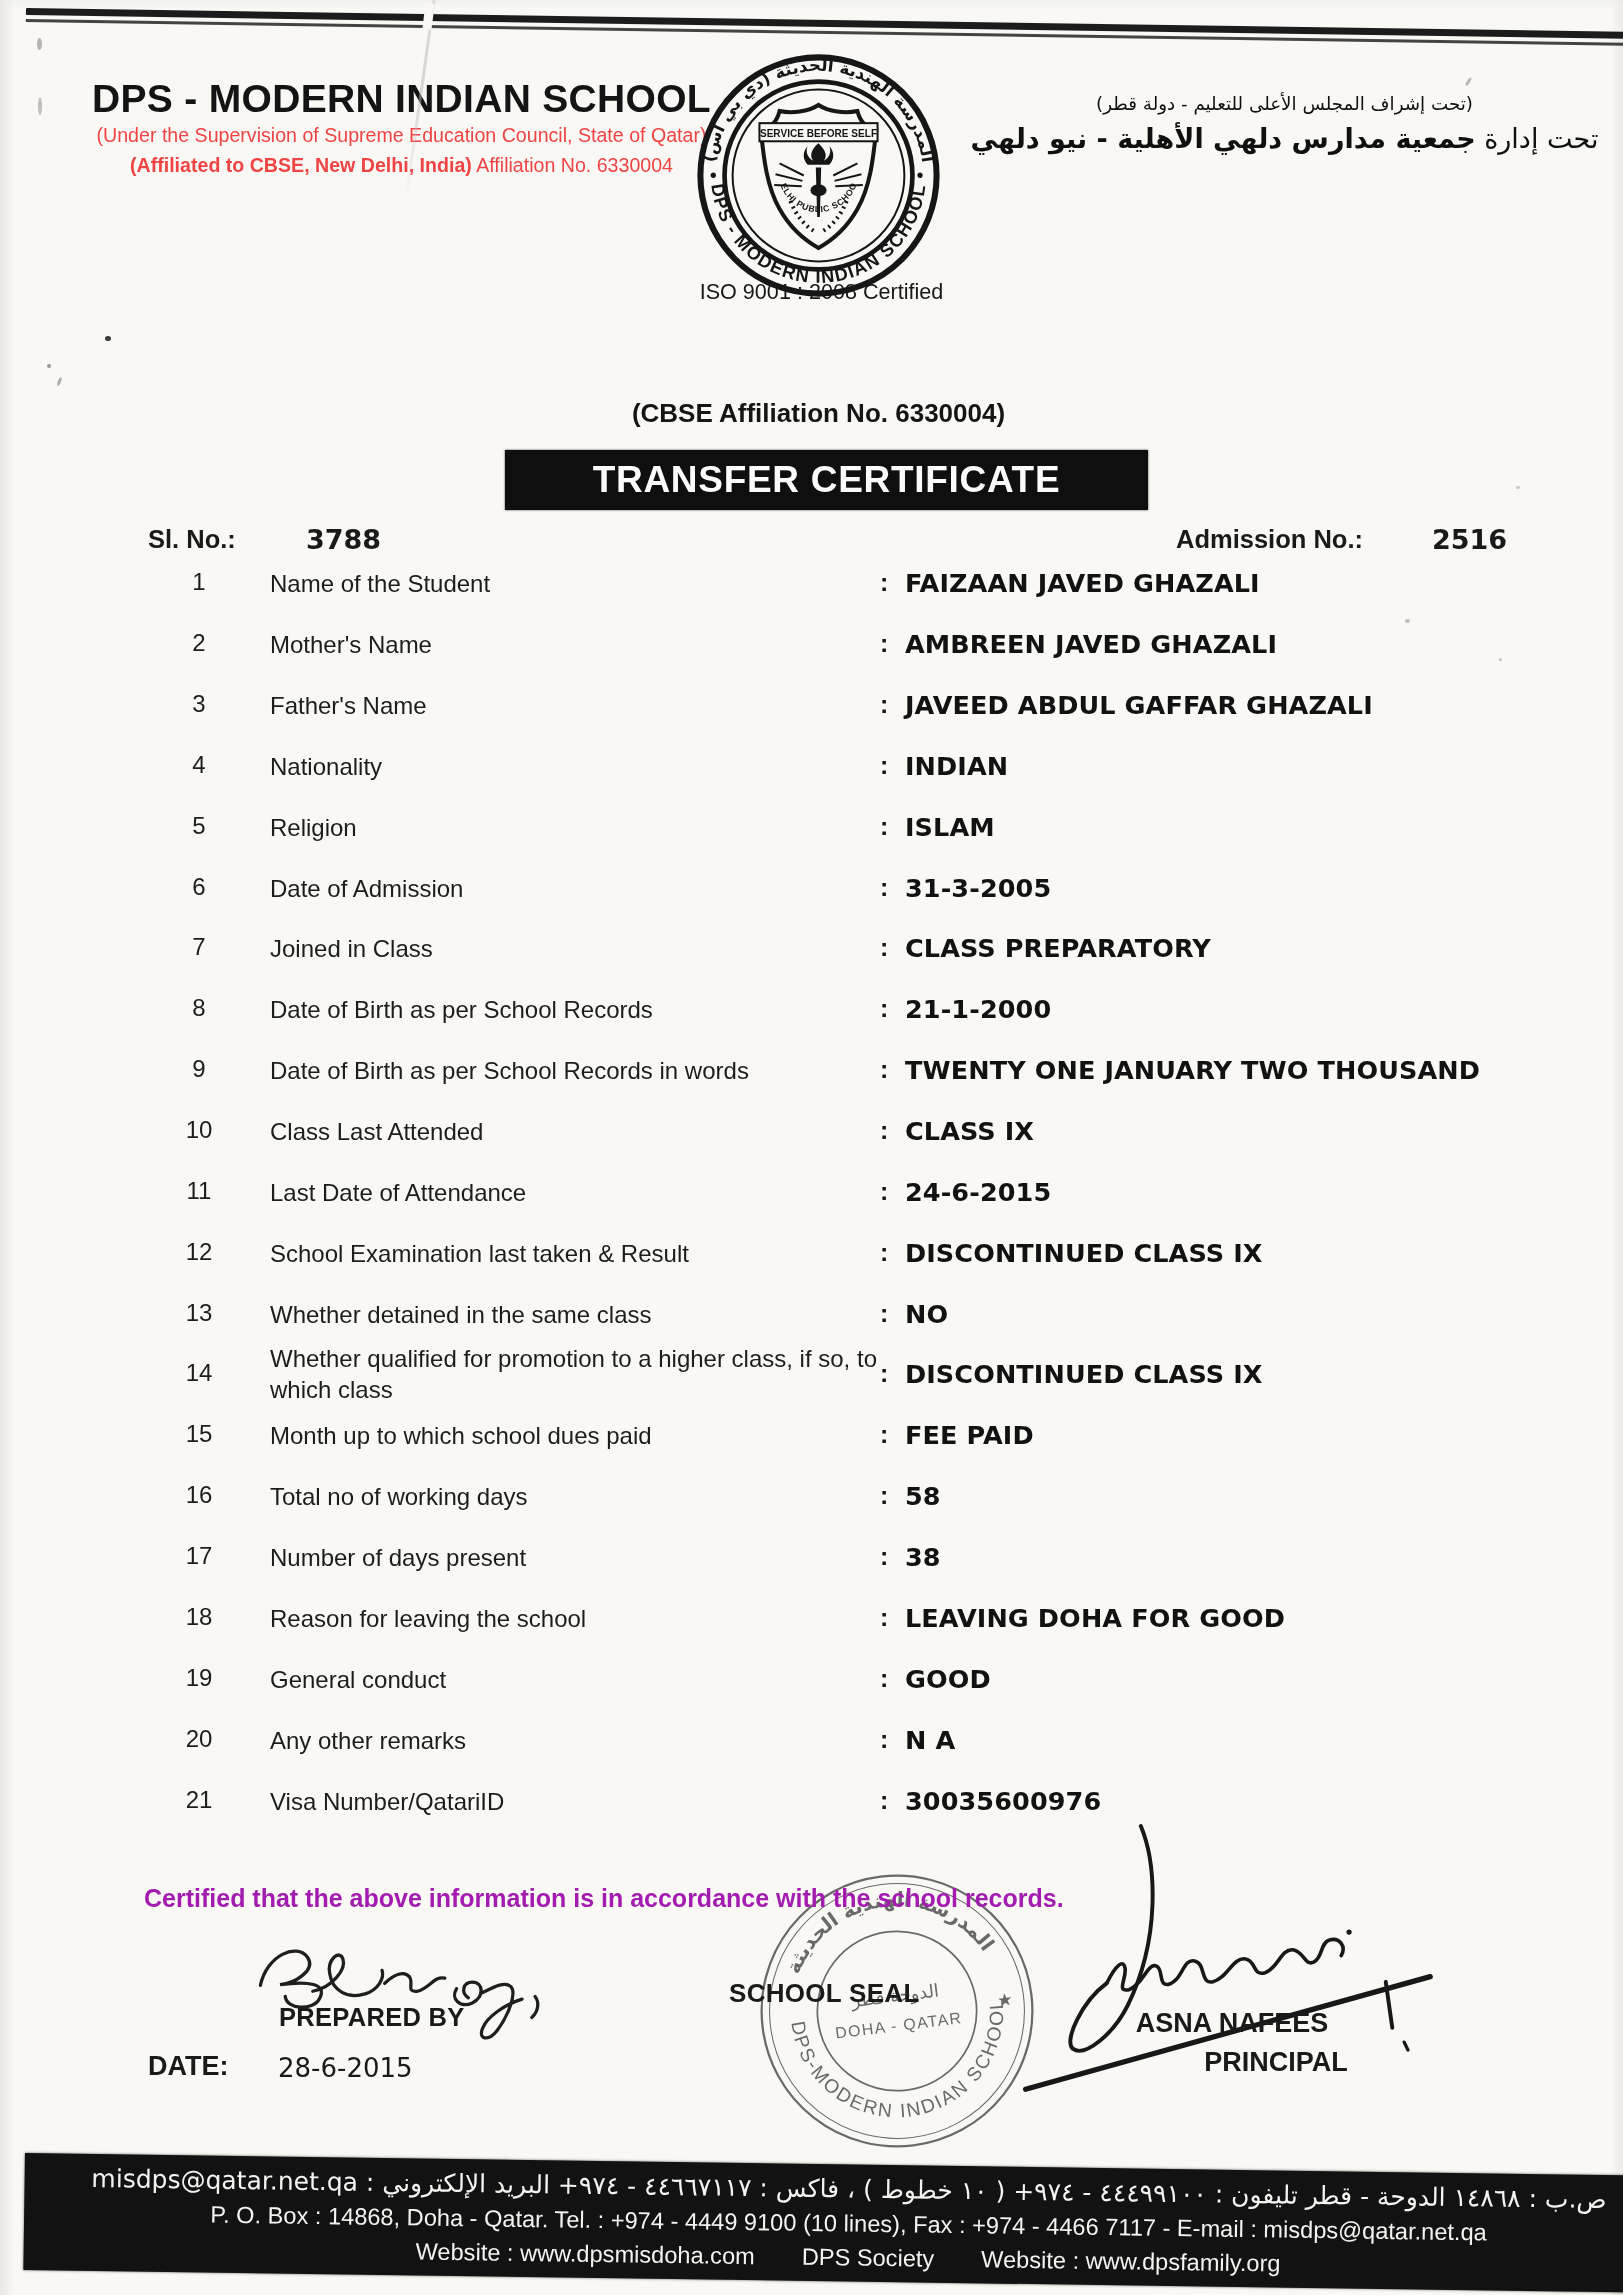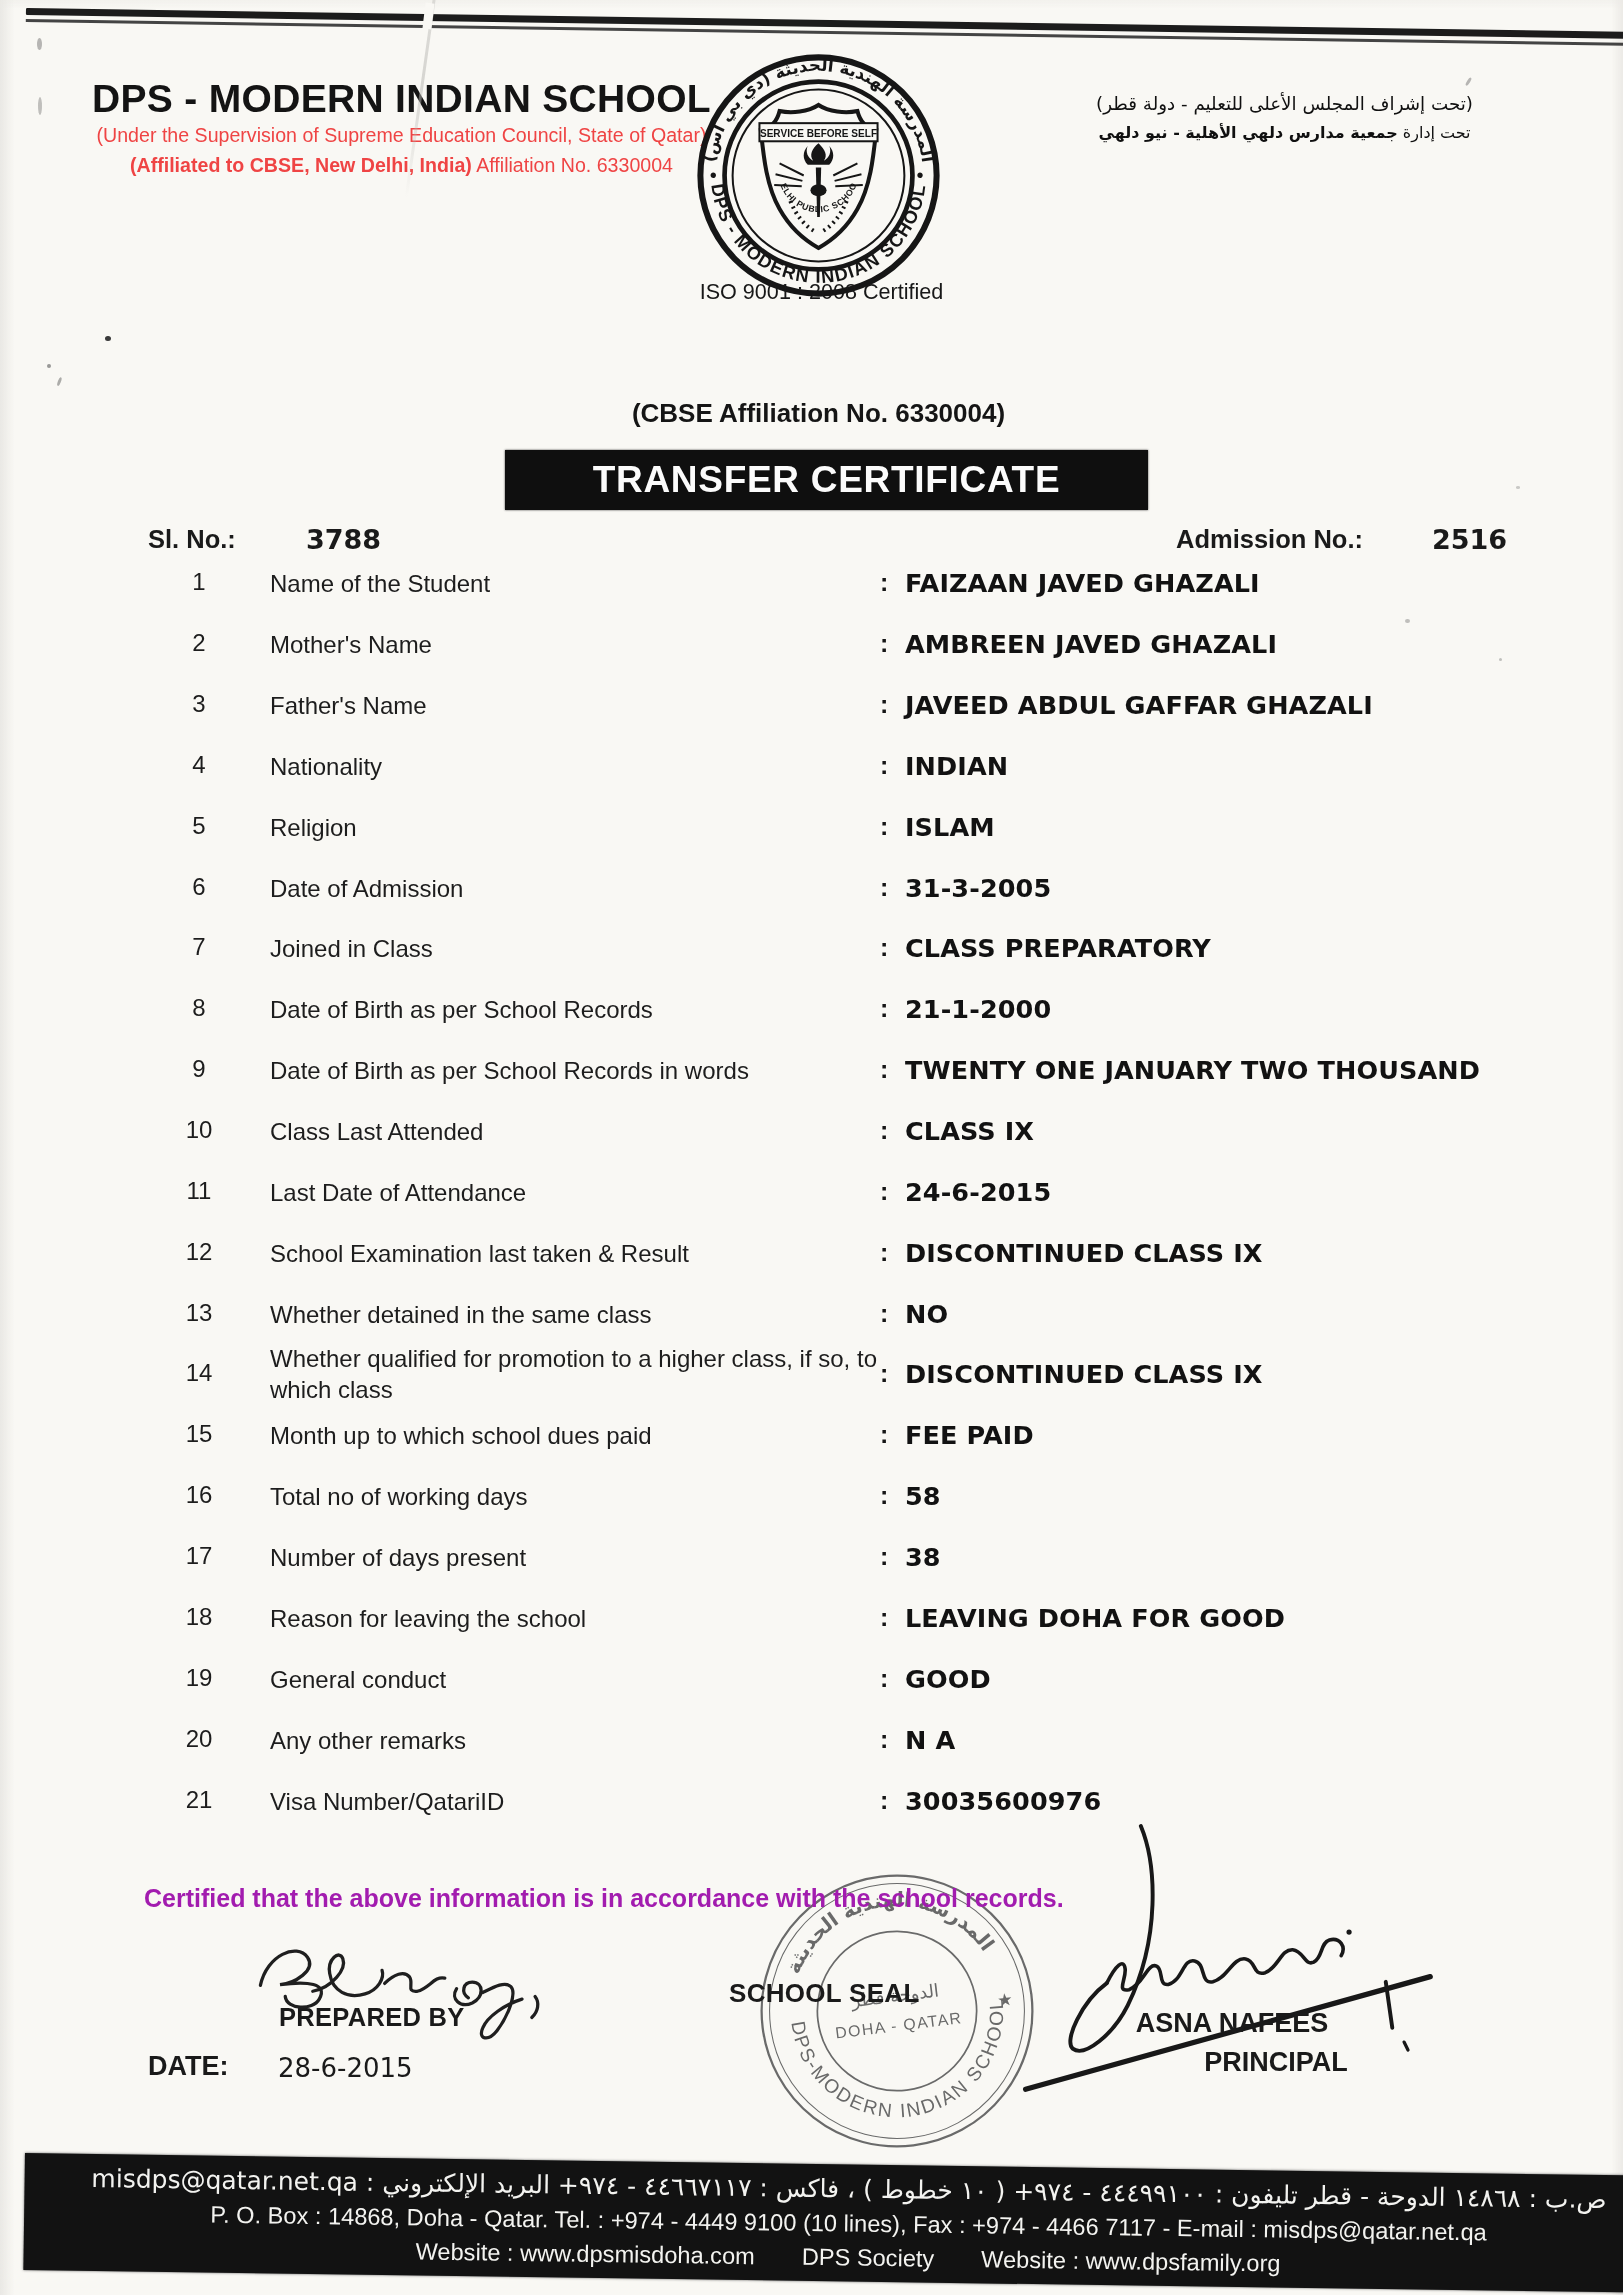--- a/index.html
+++ b/index.html
@@ -26,21 +26,21 @@
   .hdr-en .sub:first-of-type{margin-top:9.2px;}
   .b{font-weight:bold;}
   
   .logo{position:absolute;left:691px;top:48px;width:255px;height:255px;}
   .iso{position:absolute;left:681px;top:279px;width:281px;text-align:center;font-size:21.6px;color:#181818;}
   
   .hdr-ar{position:absolute;left:961px;top:82px;width:647px;text-align:center;direction:rtl;color:#101010;font-family:"DejaVu Sans",sans-serif;}
   .hdr-ar .name{font-size:31px;font-weight:bold;line-height:42px;}
   .hdr-ar .l2{font-size:18.3px;margin-top:10.5px;}
   .hdr-ar .l3{font-size:20px;font-weight:600;margin-top:11.8px;}
-  .hdr-ar .l4{font-size:16px;margin-top:9.2px;}
+  .hdr-ar .l4{font-size:27px;margin-top:9.2px;}
   
   .cbse-line{position:absolute;left:452px;top:398px;width:733px;text-align:center;font-size:26px;font-weight:bold;color:#151515;}
   .title-bar{position:absolute;left:505px;top:450px;width:643px;height:60px;background:#0f0f0f;
     display:flex;align-items:center;justify-content:center;box-shadow:0 0 2px #444;}
   .title-bar span{color:#fbfbfb;font-size:37px;font-weight:bold;letter-spacing:0.7px;}
   .sl-label{position:absolute;left:148px;top:525px;font-size:25.5px;font-weight:bold;}
   .sl-value{position:absolute;left:306px;top:524px;font-size:27px;font-weight:bold;font-family:"DejaVu Sans",sans-serif;}
   .adm-label{position:absolute;left:1176px;top:525px;font-size:25.5px;font-weight:bold;}
   .adm-value{position:absolute;left:1432px;top:524px;font-size:27px;font-weight:bold;font-family:"DejaVu Sans",sans-serif;}
   

